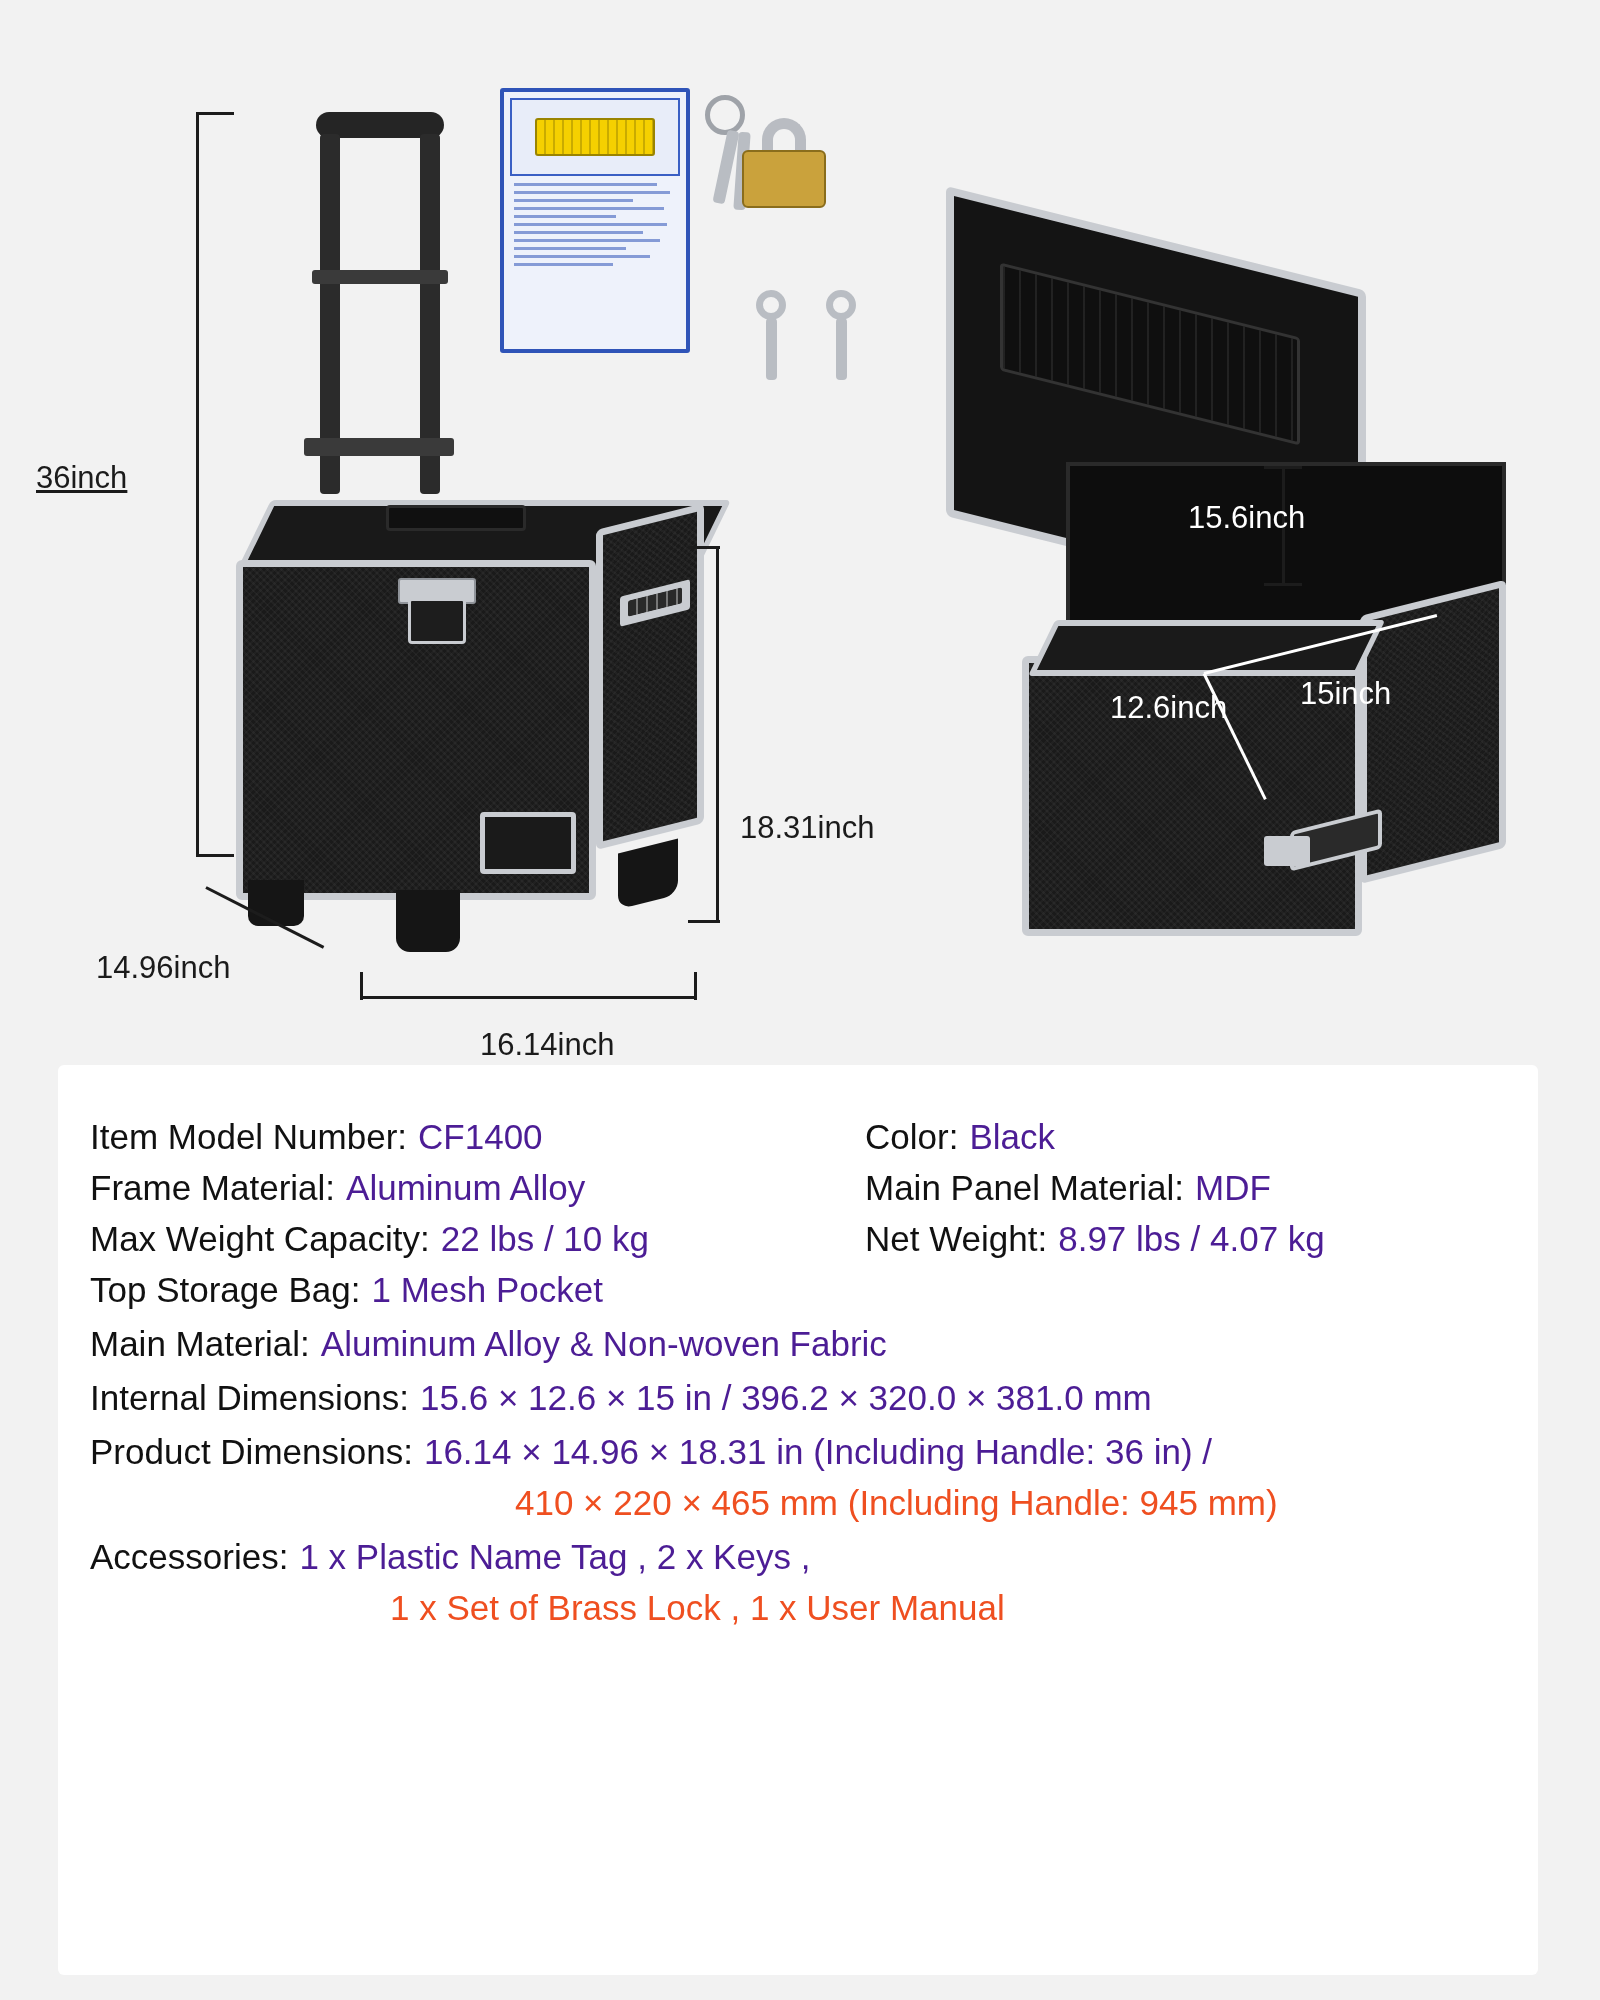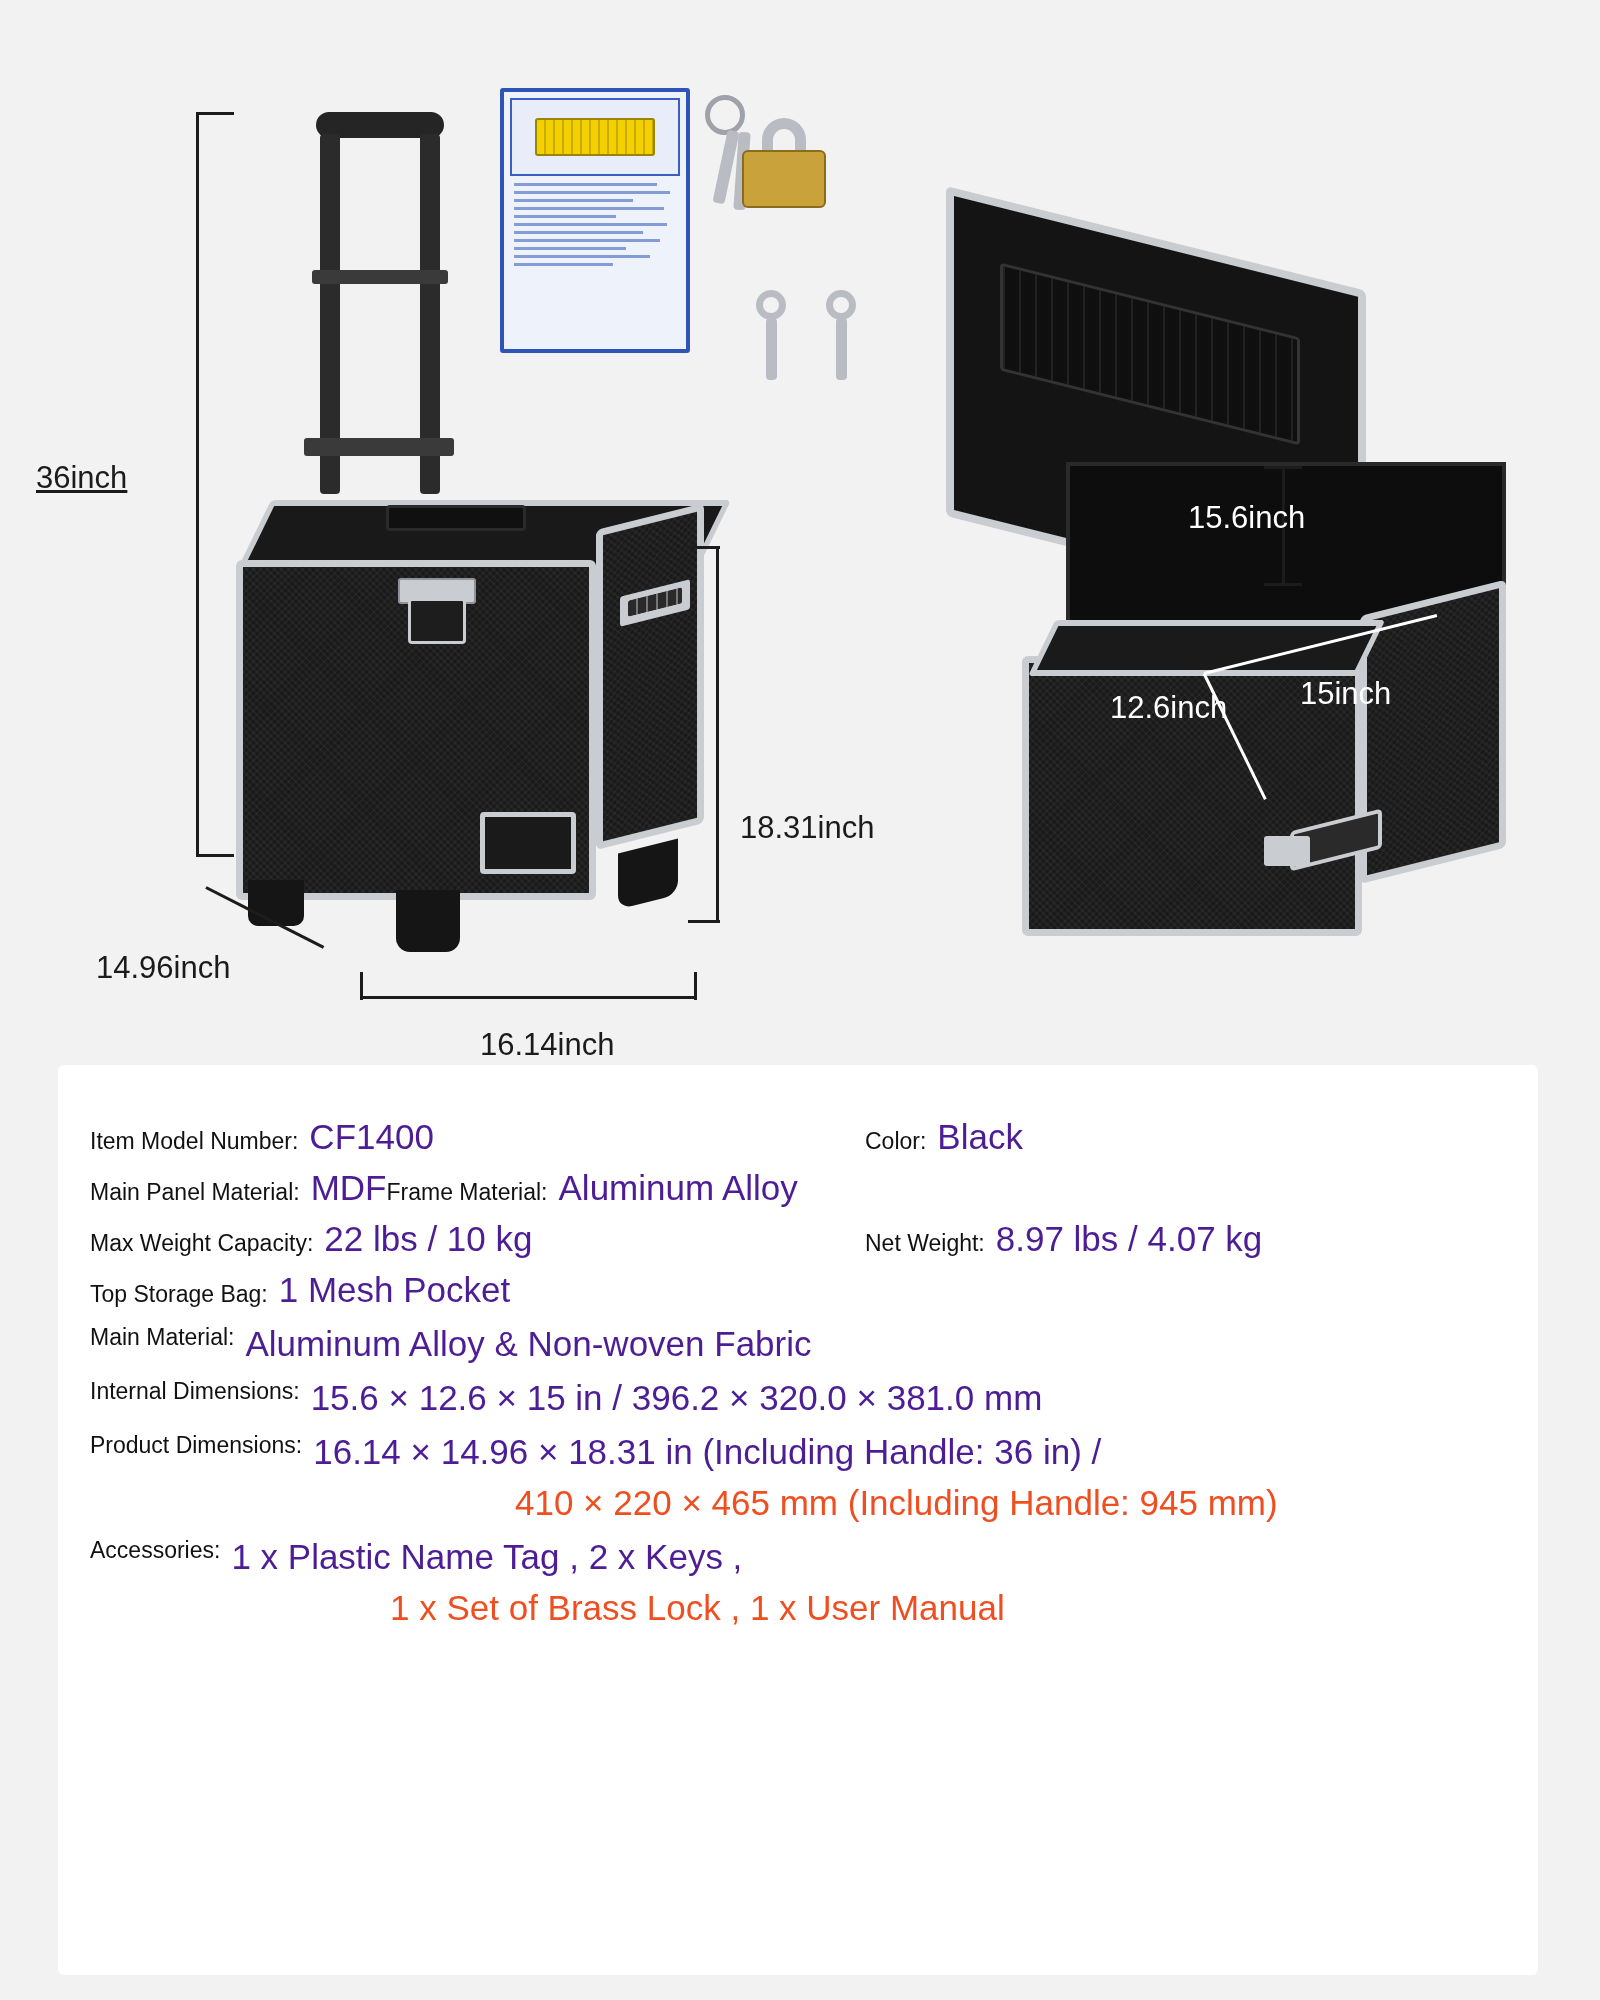--- a/index.html
+++ b/index.html
@@ -69,21 +69,21 @@
 
   
   #spec-panel {
     position:absolute; left:58px; top:1065px; width:1480px; height:910px;
     background:#ffffff; border-radius:6px;
   }
   .spec-rows { padding:52px 0 0 32px; }
   .spec-row { display:flex; align-items:flex-start; margin-bottom:11px; }
   .spec-col { display:flex; align-items:baseline; }
   .spec-col.left  { width:775px; }
-  .lbl { font-size:23px; color:#111; white-space:nowrap; }
+  .lbl { font-size:35px; color:#111; white-space:nowrap; }
   .val { font-size:35px; color:#4c1d95; margin-left:11px; white-space:nowrap; }
   .cont-line { font-size:35px; color:#ef4f20; }
   .indent-1 { padding-left:425px; }
   .indent-2 { padding-left:300px; }
   .row-gap { margin-bottom:14px; }
 </style>
 </head>
 <body>
 
 <div id="product-visual">
@@ -200,28 +200,28 @@
         <span class="lbl">Item Model Number:</span>
         <span class="val">CF1400</span>
       </div>
       <div class="spec-col">
         <span class="lbl">Color:</span>
         <span class="val">Black</span>
       </div>
     </div>
 
     <div class="spec-row">
-      <div class="spec-col">
-        <span class="lbl">Main Panel Material:</span>
-        <span class="val">MDF</span>
-      </div>
       <div class="spec-col left">
         <span class="lbl">Frame Material:</span>
         <span class="val">Aluminum Alloy</span>
       </div>
+      <div class="spec-col">
+        <span class="lbl">Main Panel Material:</span>
+        <span class="val">MDF</span>
+      </div>
     </div>
 
     <div class="spec-row">
       <div class="spec-col left">
         <span class="lbl">Max Weight Capacity:</span>
         <span class="val">22 lbs / 10 kg</span>
       </div>
       <div class="spec-col">
         <span class="lbl">Net Weight:</span>
         <span class="val">8.97 lbs / 4.07 kg</span>

